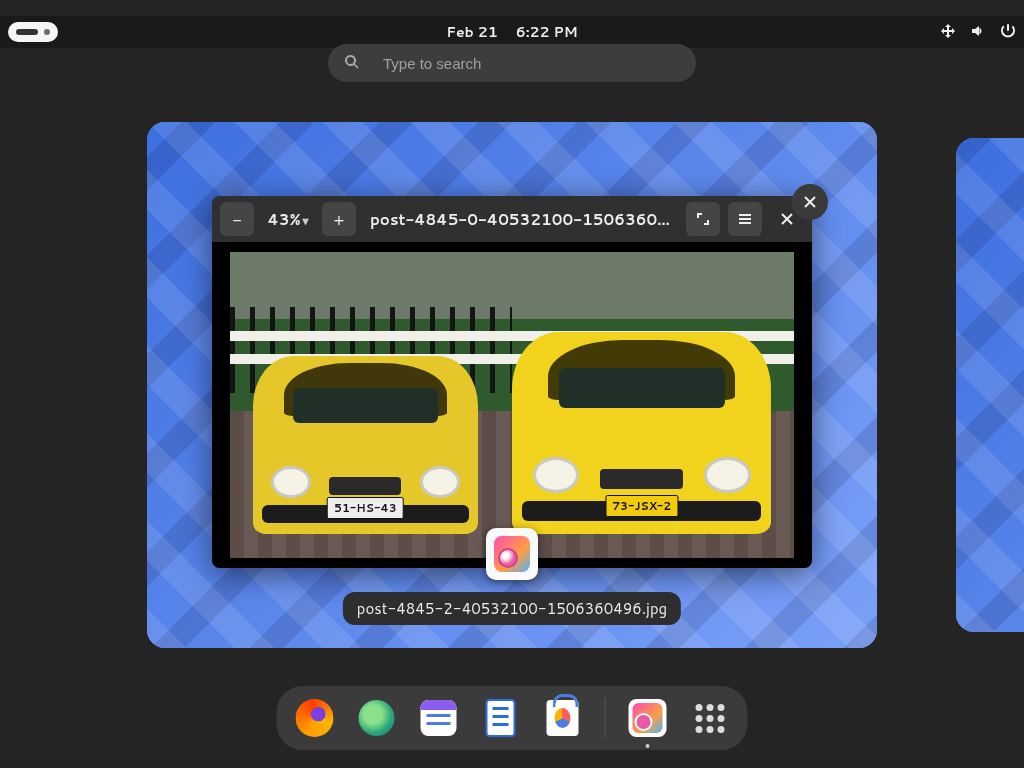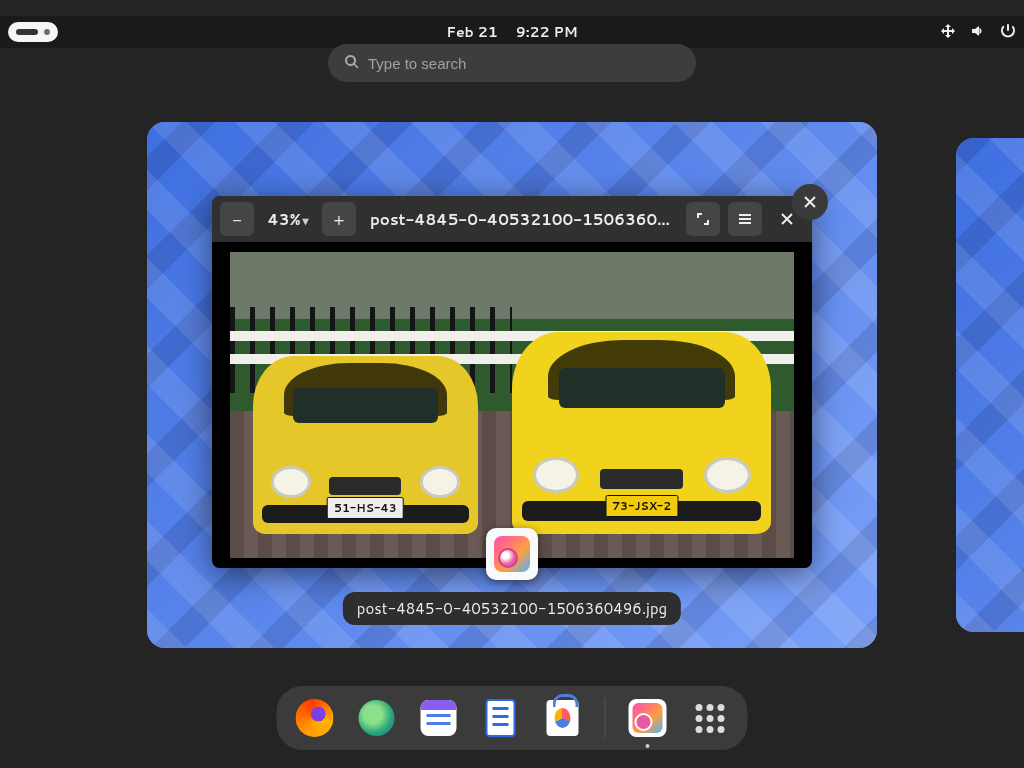--- a/index.html
+++ b/index.html
@@ -52,21 +52,21 @@
     position: absolute;
     top: 44px; left: 50%;
     transform: translateX(-50%);
     width: 368px;
     height: 38px;
     background: #3d3d3d;
     border-radius: 20px;
     display: flex;
     align-items: center;
     padding: 0 16px;
-    gap: 8px;
+    gap: 23px;
   }
   .search-wrap svg { width: 16px; height: 16px; fill: #aaa; }
   .search-input {
     flex: 1;
     background: transparent;
     border: none;
     outline: none;
     color: #eee;
     font-size: 15px;
   }
@@ -299,21 +299,21 @@
 </head>
 <body>
 
 <div class="topbar">
   <div class="activities-pill">
     <div class="dash" style="all:unset;width:22px;height:6px;border-radius:3px;background:#333;"></div>
     <div class="dot"></div>
   </div>
   <div class="clock">
     <span>Feb 21</span>
-    <span>9:22 PM</span>
+    <span>6:22 PM</span>
   </div>
   <div class="status-area">
     <span>
       <svg viewBox="0 0 16 16">
           <path d="M8 1l-3 3h2v3H4V5L1 8l3 3V9h3v3H5l3 3 3-3H9V9h3v2l3-3-3-3v2H9V4h2z"></path>
         </svg>
     </span>
     <span>
       <svg viewBox="0 0 16 16">
           <path d="M2 6v4h3l4 3V3L5 6H2zm9.5 2a3.5 3.5 0 0 0-2-3.2v6.4a3.5 3.5 0 0 0 2-3.2z"></path>
@@ -396,21 +396,21 @@
   <div class="close-bubble">
     <svg width="14" height="14" viewBox="0 0 14 14">
         <path d="M2 2l10 10M12 2L2 12" stroke="#eee" stroke-width="2" fill="none"></path>
       </svg>
   </div>
 
   <div class="app-badge">
     <div class="loupe-icon"></div>
   </div>
 
-  <div class="thumb-caption">post-4845-0-40532100-1506360496.jpg</div>
+  <div class="thumb-caption">post-4845-2-40532100-1506360496.jpg</div>
 </div>
 
 <div class="workspace-card peek">
   <div class="wallpaper-tiles"></div>
 </div>
 
 <div class="dash">
   <div class="dock-icon">
       <div class="firefox"></div>
     </div>

